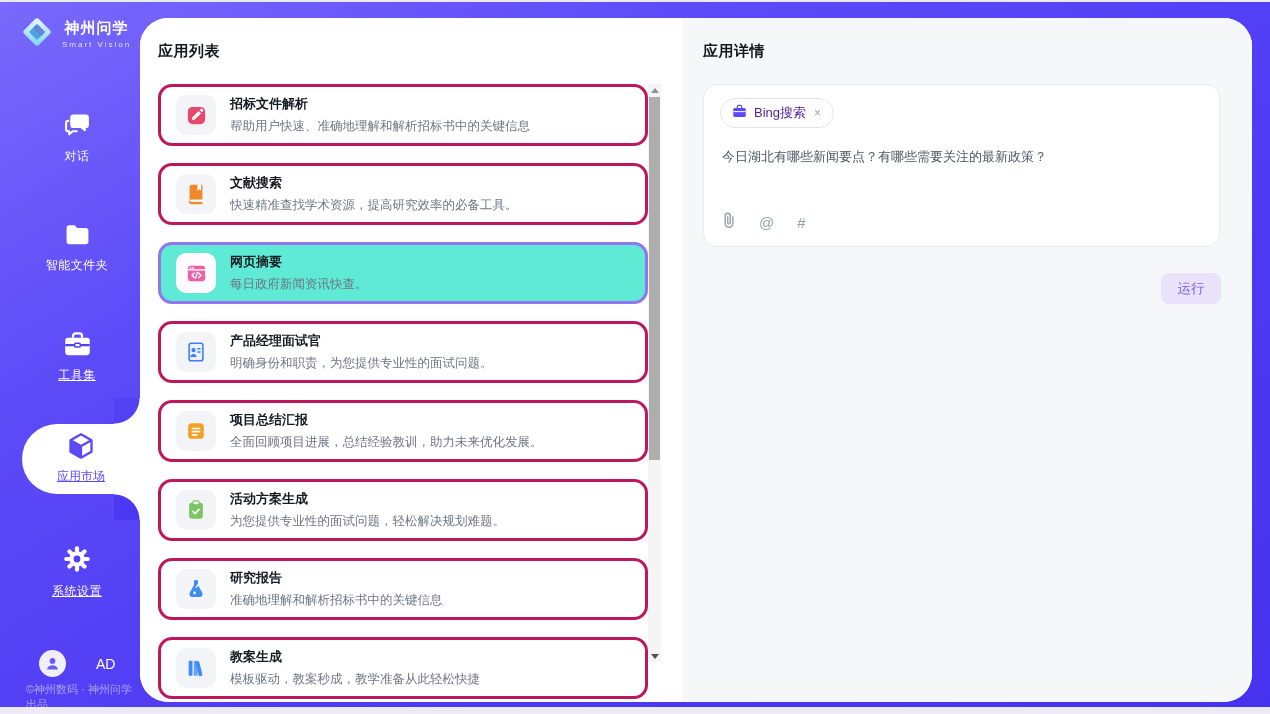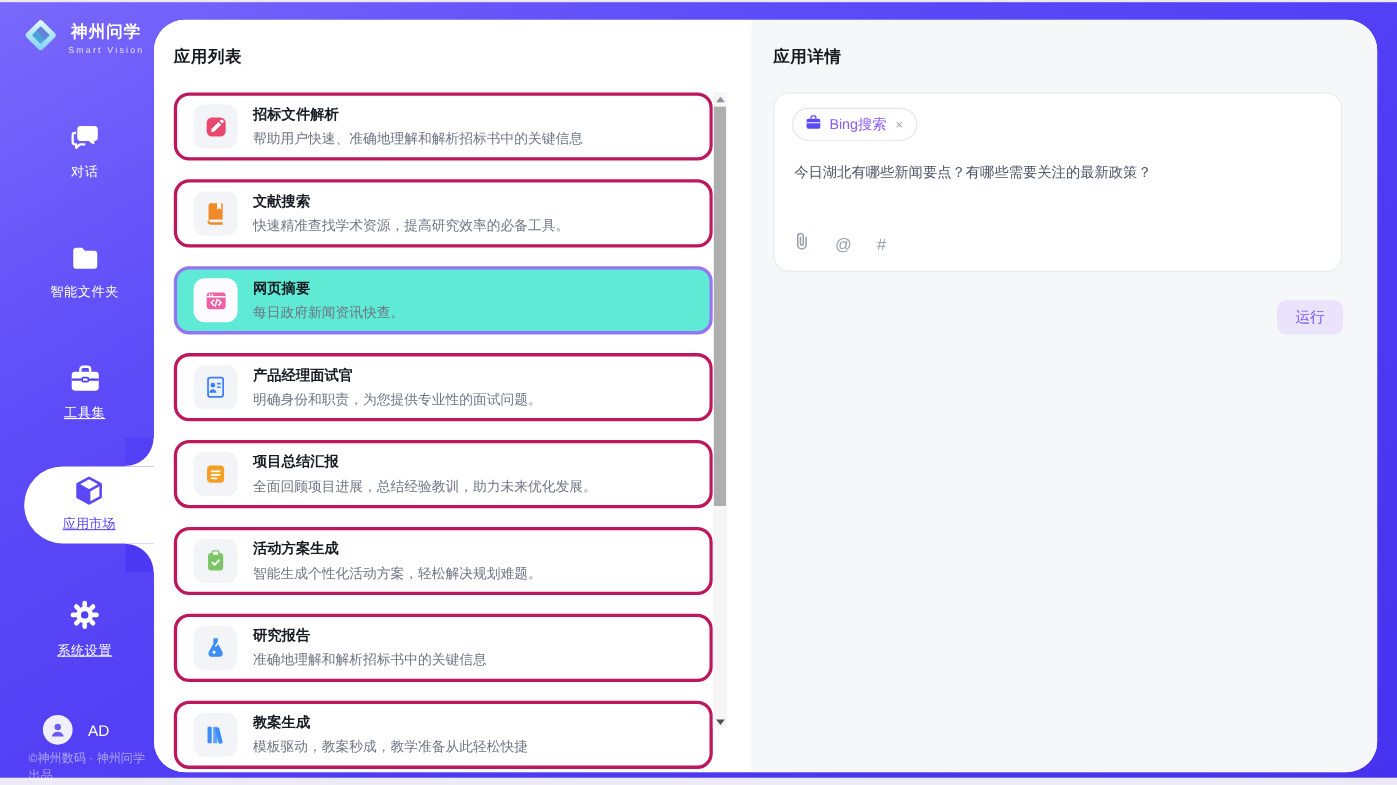--- a/index.html
+++ b/index.html
@@ -20,21 +20,21 @@
   .nav-item.u .lbl { text-decoration:underline; }
   .tab { position:absolute; left:22px; right:0; top:422px; height:70px; background:#fff;
     border-radius:35px 0 0 35px; }
   .tab::before { content:''; position:absolute; right:0; top:-26px; width:26px; height:26px;
     background:radial-gradient(circle at 0 0,#5140f4 25px,#fff 26px); }
   .tab::after { content:''; position:absolute; right:0; bottom:-26px; width:26px; height:26px;
     background:radial-gradient(circle at 0 100%,#4b38f2 25px,#fff 26px); }
   .tab .inner { position:absolute; left:0; top:8px; width:118px; display:flex;
     flex-direction:column; align-items:center; gap:5px; color:#5b49f6; font-size:12px; }
   .tab .inner .lbl { text-decoration:underline; }
-  .user-row { position:absolute; left:39px; top:648px; display:flex; align-items:center; gap:14px; }
+  .user-row { position:absolute; left:39px; top:648px; display:flex; align-items:center; gap:30px; }
   .avatar { width:27px; height:27px; border-radius:50%; background:#f1effd;
     display:flex; align-items:center; justify-content:center; }
   .user-name { color:#fff; font-size:14px; }
   .copyright { position:absolute; left:26px; top:680px; color:rgba(255,255,255,.5); font-size:11px; }
 
   
   .content { position:absolute; left:140px; top:16px; width:1112px; height:684px;
     border-radius:28px; overflow:hidden; background:#fff; }
   .list-panel { position:absolute; left:0; top:0; width:543px; height:100%; background:#fff; }
   .detail-panel { position:absolute; left:543px; top:0; right:0; bottom:0; background:#f6f7f9; }
@@ -61,21 +61,21 @@
     border-bottom:5px solid #8d939c; }
   .tri-down { width:0; height:0; border-left:4px solid transparent; border-right:4px solid transparent;
     border-top:5px solid #4c525c; }
   .sb-thumb { position:absolute; left:1px; top:13px; width:11px; height:363px; background:#aeaeae; }
 
   
   .input-card { position:absolute; left:20px; top:66px; width:517px; height:163px; background:#fff;
     border:1px solid #e8eaee; border-radius:14px; }
   .chip { position:absolute; left:16px; top:13px; height:30px; display:flex; align-items:center;
     gap:7px; padding:0 11px; border:1px solid #e3e5ea; border-radius:16px; background:#fff; }
-  .chip-label { font-size:13px; color:#8b5cf6; }
+  .chip-label { font-size:13px; color:#4c1d95; }
   .chip-close { font-size:12px; color:#9aa1ad; cursor:pointer; padding:0 1px; }
   .prompt { position:absolute; left:18px; top:63px; width:470px; font-size:13px; color:#4c5565; }
   .attach-row { position:absolute; left:18px; bottom:13px; display:flex; align-items:center;
     gap:23px; color:#9aa1ac; }
   .glyph { font-size:15px; line-height:1; cursor:pointer; }
   .run-btn { position:absolute; right:31px; top:255px; width:60px; height:31px; background:#eae3fb;
     color:#7a5af5; border:none; border-radius:8px; font-size:13.5px; cursor:pointer;
     font-family:inherit; }
 </style>
 </head>
@@ -257,21 +257,21 @@
   <div class="card">
     <div class="icon-box">
               <svg width="22" height="22" viewBox="0 0 24 24">
                 <rect x="4.5" y="4" width="15" height="17.5" rx="3" fill="#7cc564"></rect>
                 <rect x="8.7" y="2" width="6.6" height="4.4" rx="1.4" fill="#fff" stroke="#7cc564" stroke-width="1.3"></rect>
                 <path d="M8.8 13.6l2.3 2.3 4.1-4.6" stroke="#fff" stroke-width="1.9" fill="none" stroke-linecap="round" stroke-linejoin="round"></path>
               </svg>
             </div>
     <div class="card-text">
       <div class="card-name">活动方案生成</div>
-      <div class="card-desc">智能生成个性化活动方案，轻松解决规划难题。</div>
+      <div class="card-desc">为您提供专业性的面试问题，轻松解决规划难题。</div>
     </div>
   </div>
 
   <div class="card">
     <div class="icon-box">
               <svg width="22" height="22" viewBox="0 0 24 24">
                 <path fill="#3e8df6" d="M9.8 2.5h4.4v5.2l4.6 8.4a3.2 3.2 0 0 1-2.8 4.7H8a3.2 3.2 0 0 1-2.8-4.7l4.6-8.4z"></path>
                 <path d="M16.5 4.5l-4.3 5.5" stroke="#fff" stroke-width="1.5" stroke-linecap="round"></path>
                 <circle cx="10.4" cy="16.2" r="1.5" fill="#fff"></circle>
               </svg>

